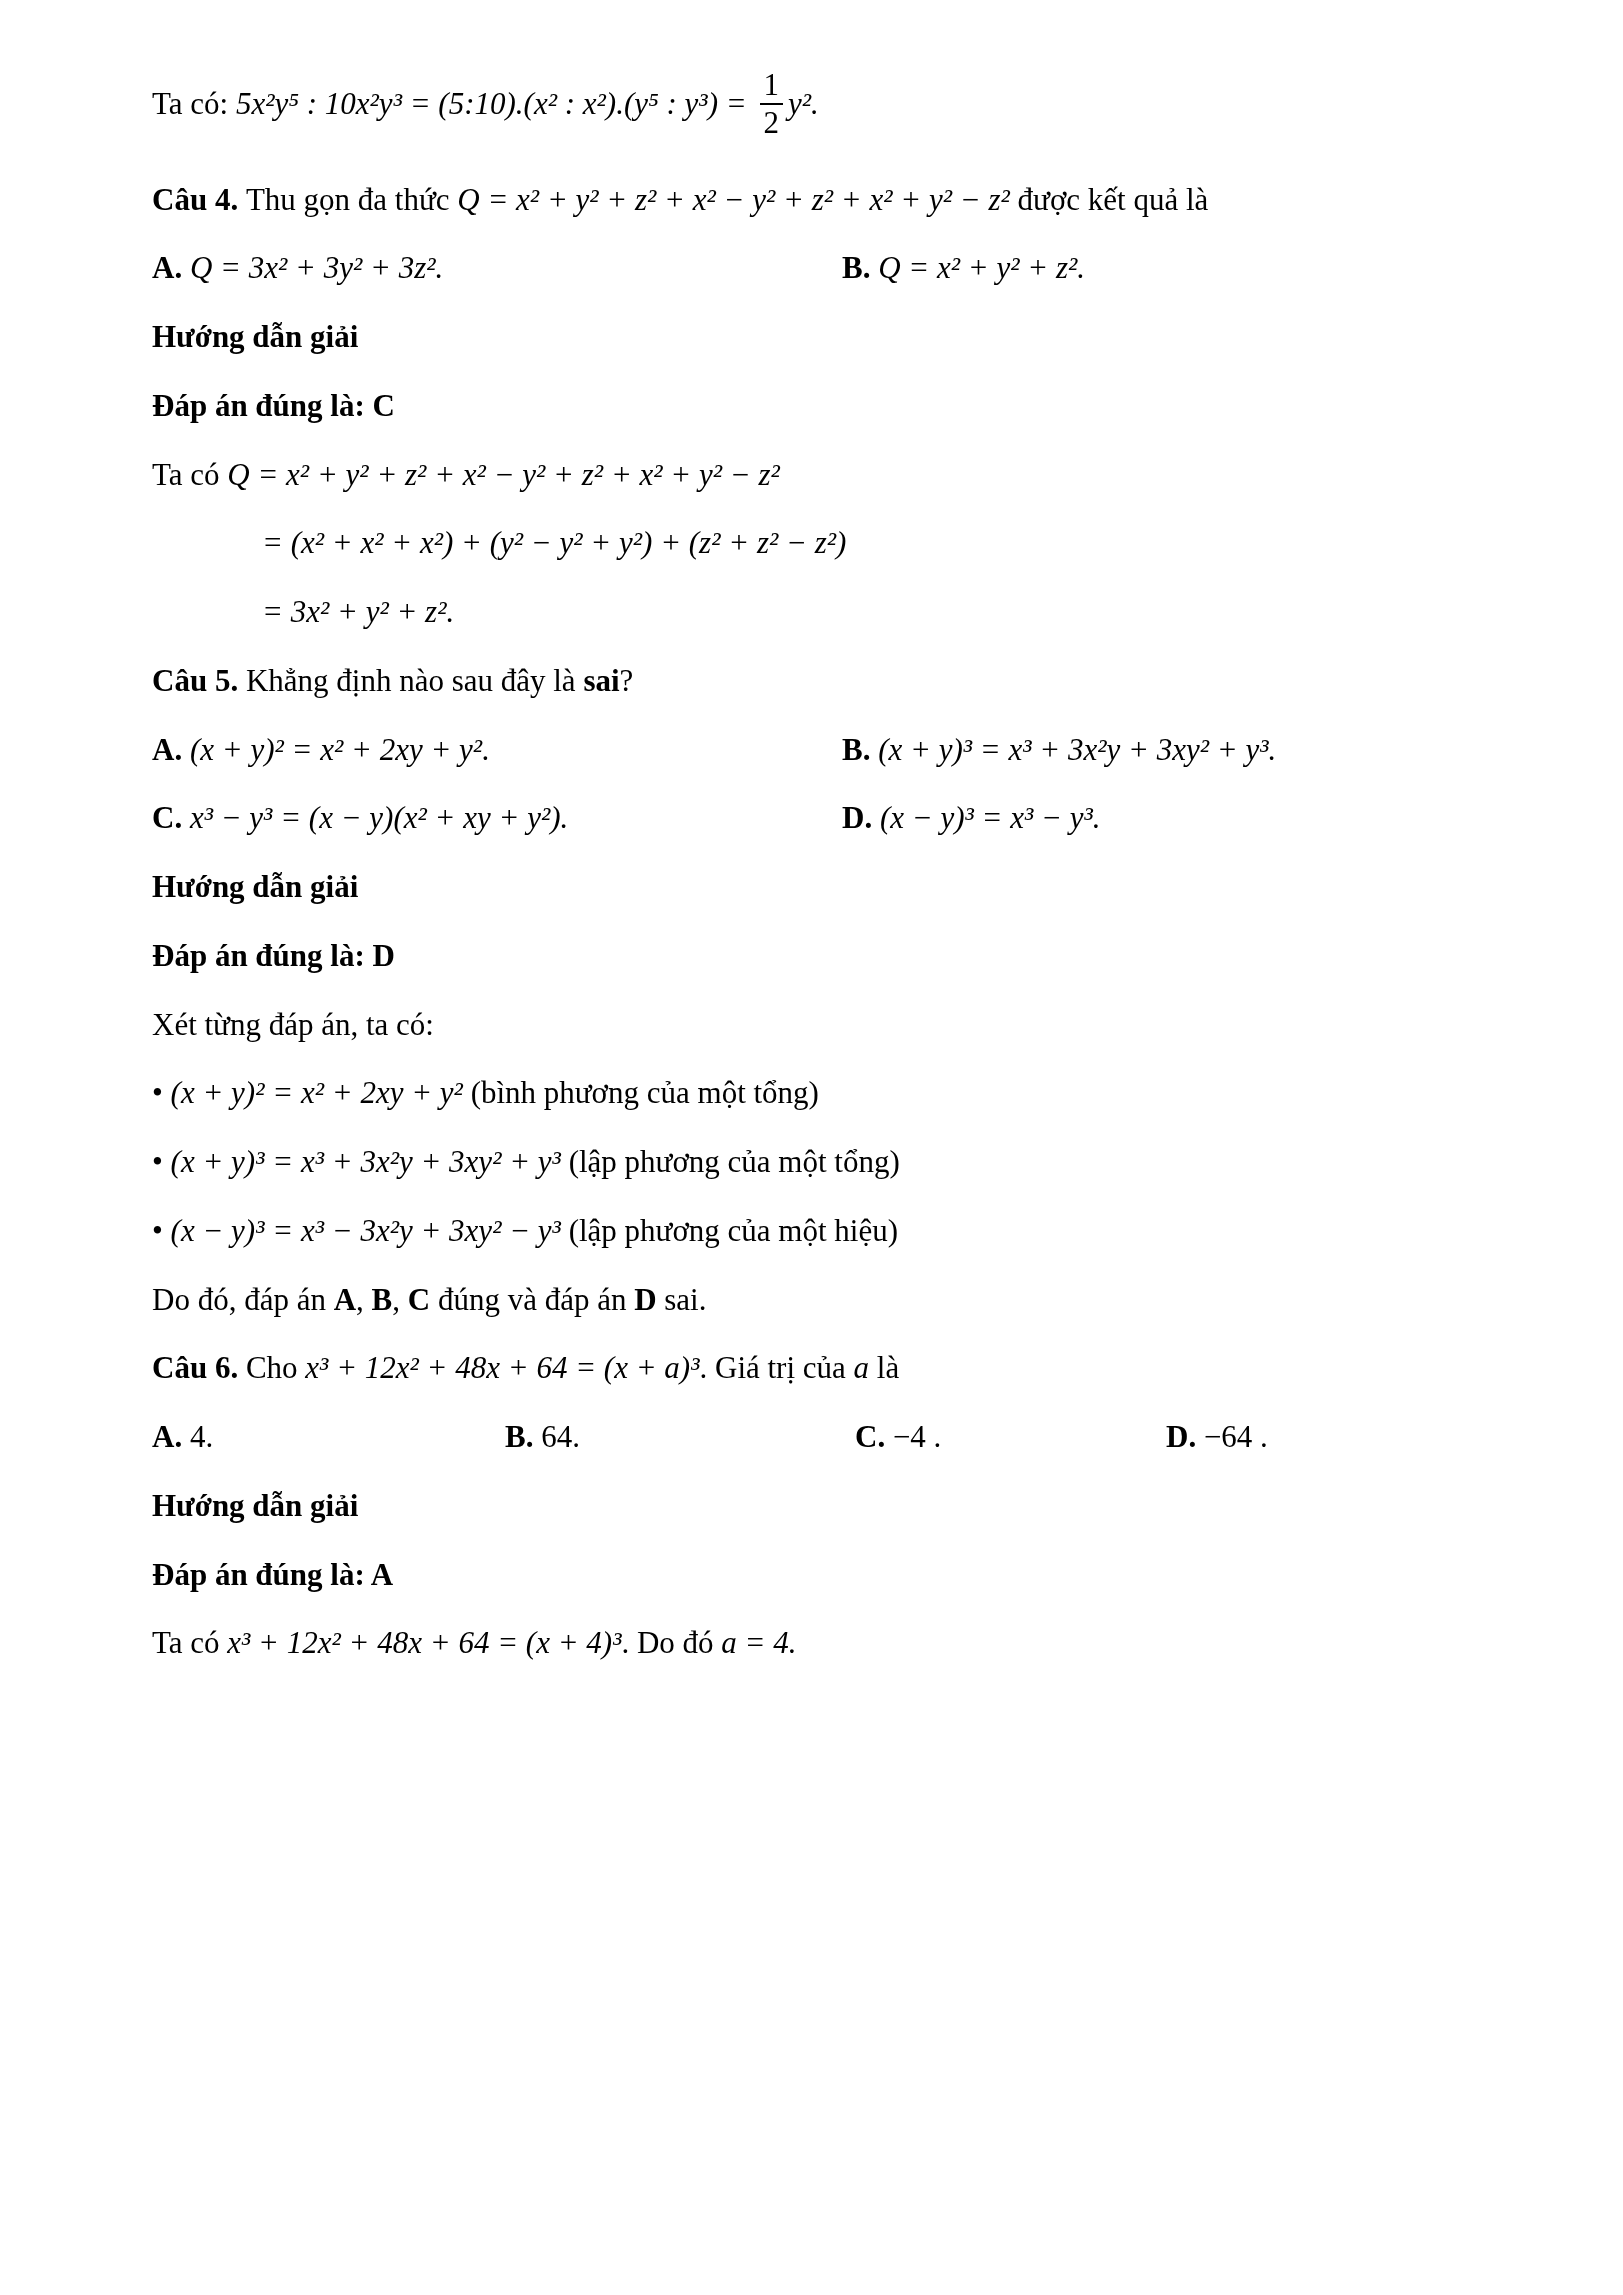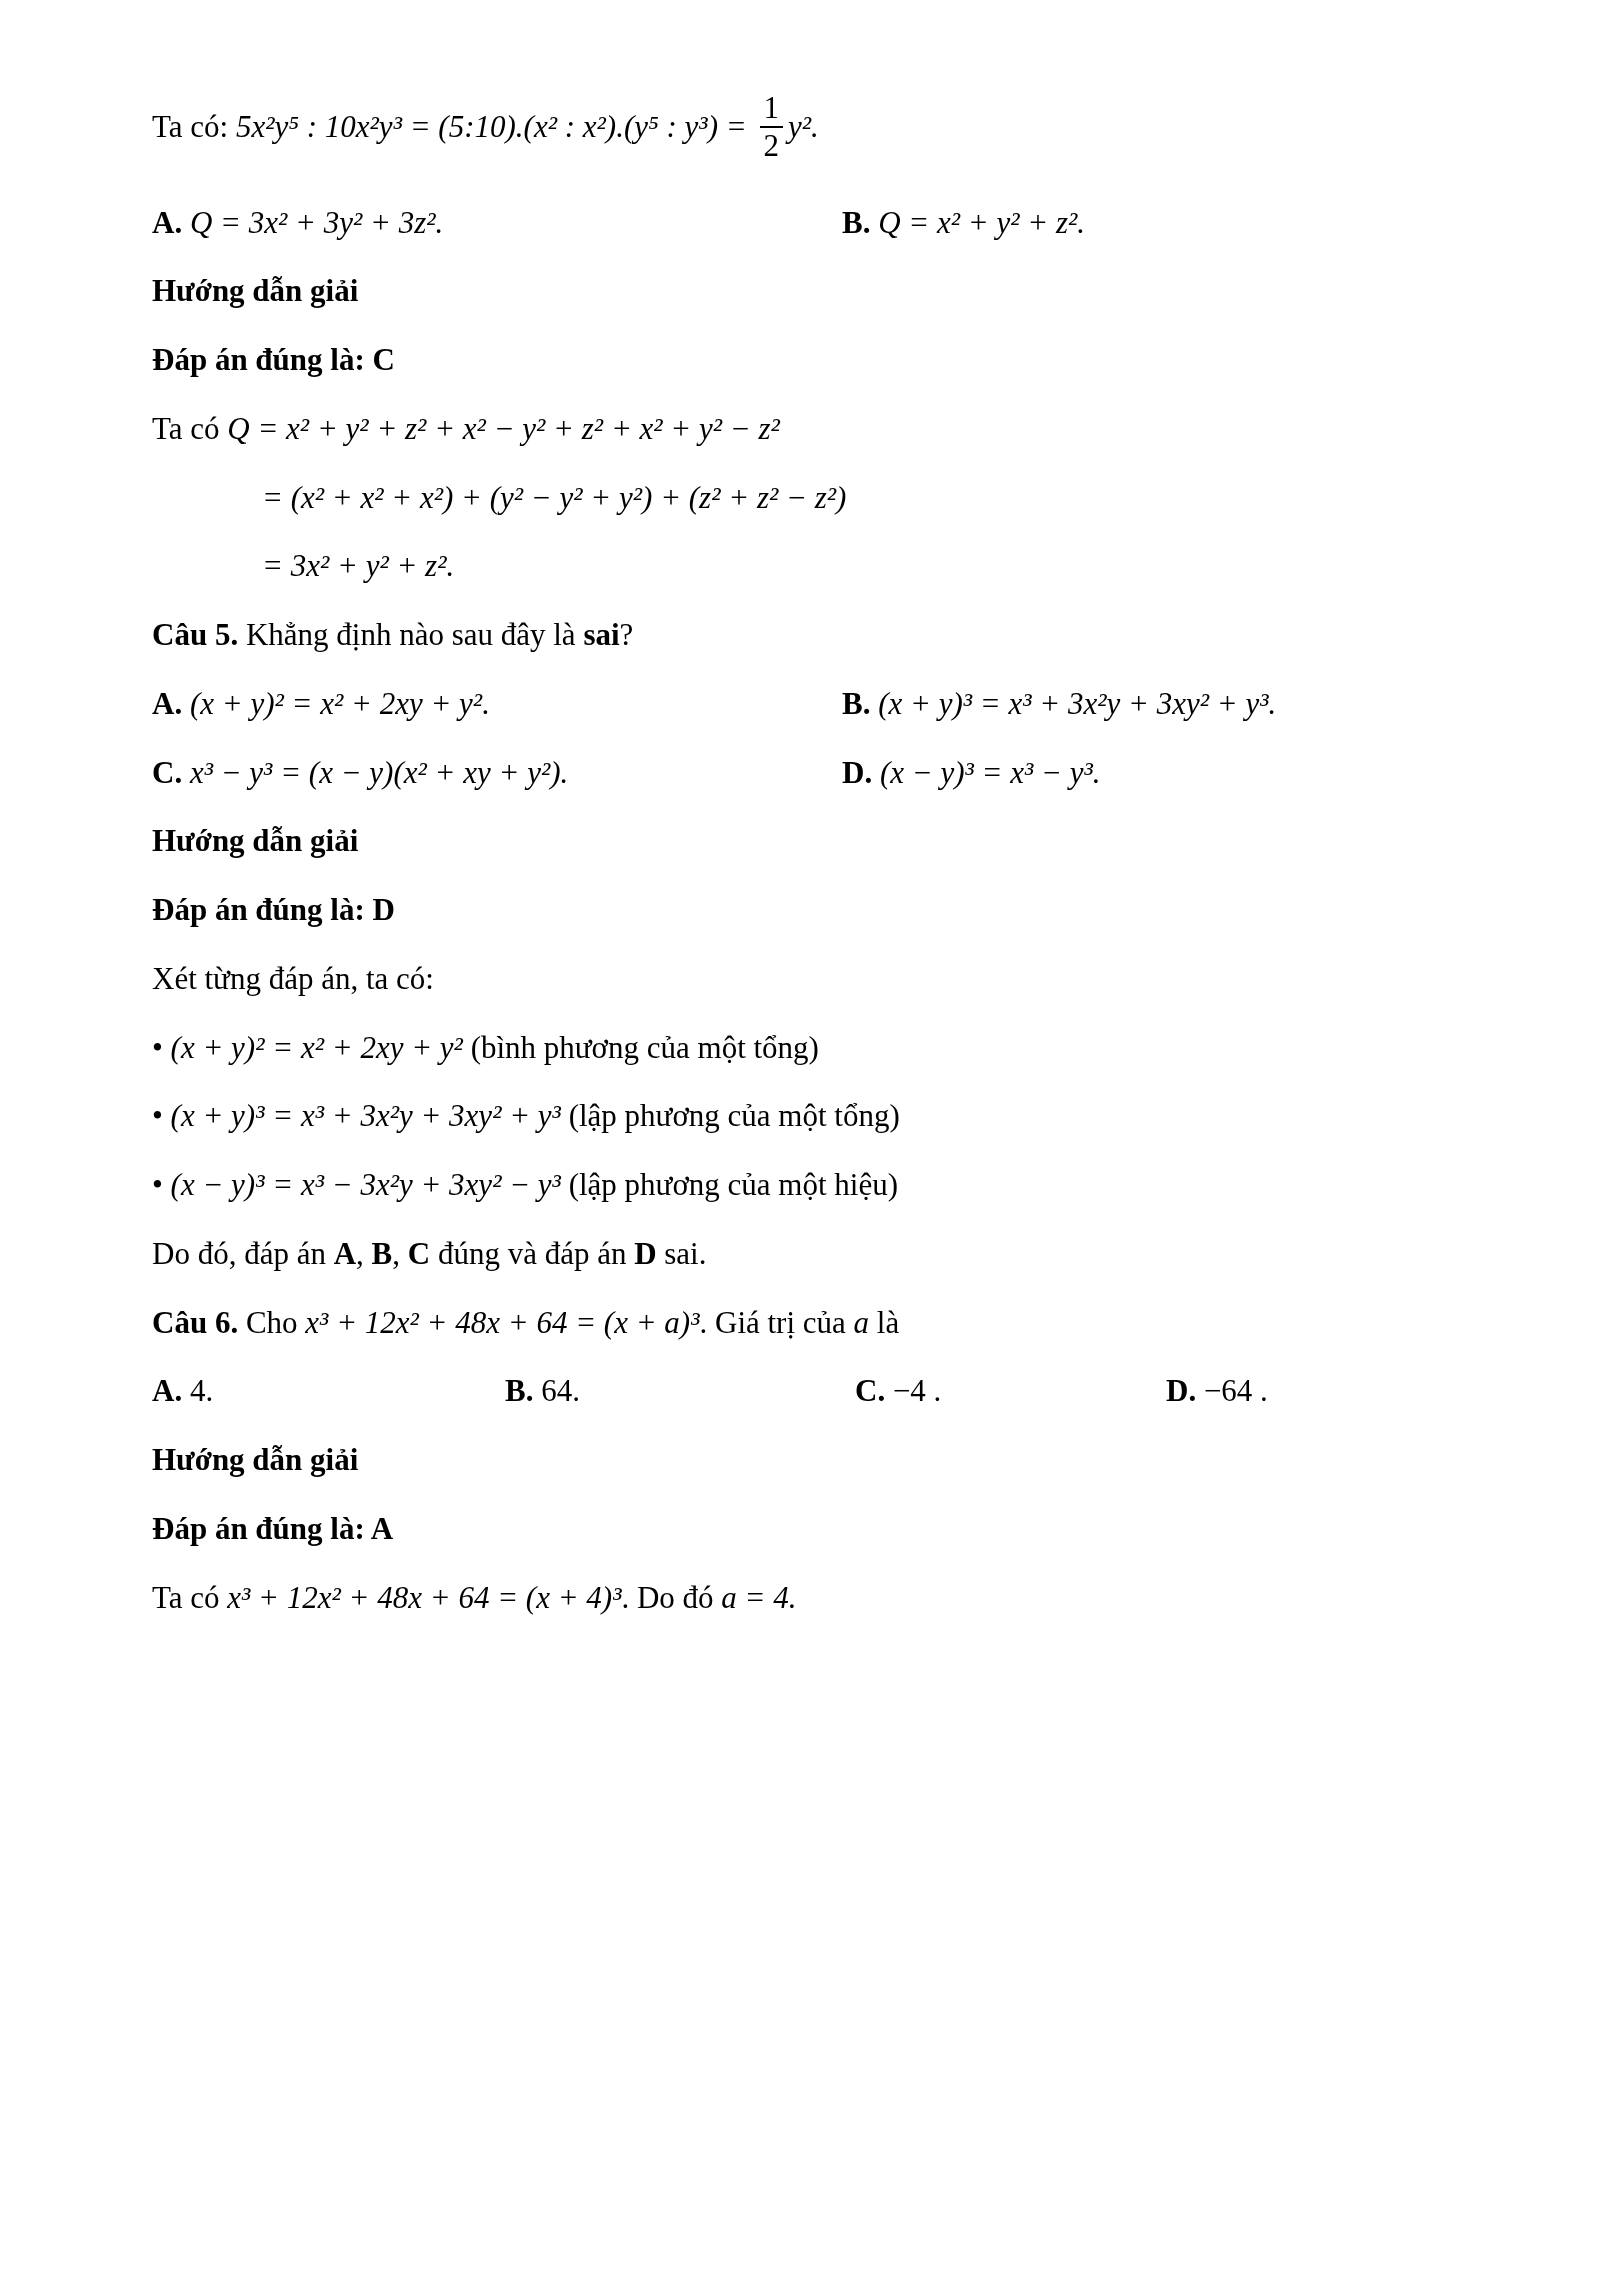--- a/index.html
+++ b/index.html
@@ -6,21 +6,21 @@
   .page{
     width:1623px;
     height:2295px;
     background:#ffffff;
     color:#000000;
     font-family:"Liberation Serif","DejaVu Serif",serif;
     font-size:31px;
     position:relative;
     overflow:hidden;
     box-sizing:border-box;
-    padding:95px 151px 0 152px;
+    padding:72px 151px 0 152px;
   }
   .line{margin-bottom:30px;line-height:1.25;}
   .seg-n{font-style:normal;}
   .seg-b{font-weight:bold;font-style:normal;}
   .seg-m{font-style:italic;}
   .opt-row2{display:grid;grid-template-columns:690px 1fr;}
   .opt-row4{display:grid;grid-template-columns:353px 350px 311px 1fr;}
   .indent{padding-left:110px;}
   .tall{margin-bottom:39px;}
   .frac{
@@ -36,20 +36,21 @@
   .frac .num{display:block;padding:0 3.9px 1.3px;border-bottom:2px solid #000;}
   .frac .den{display:block;padding-top:1.3px;}
 </style>
 </head>
 <body>
 
 <div class="page">
 
   <div class="line tall"><span class="seg-n">Ta có: </span><span class="seg-m">5x²y⁵ : 10x²y³ = (5:10).(x² : x²).(y⁵ : y³) = </span><span class="frac"><span class="num">1</span><span class="den">2</span></span><span class="seg-m">y².</span></div>
 
+  <div class="line"><span class="seg-b">Câu 4. </span><span class="seg-n">Thu gọn đa thức </span><span class="seg-m">Q = x² + y² + z² + x² − y² + z² + x² + y² − z²</span><span class="seg-n"> được kết quả là</span></div>
   <div class="line opt-row2">
     <div><span class="seg-b">A. </span><span class="seg-m">Q = 3x² + 3y² + 3z².</span></div>
     <div><span class="seg-b">B. </span><span class="seg-m">Q = x² + y² + z².</span></div>
   </div>
   <div class="line"><span class="seg-b">Hướng dẫn giải</span></div>
   <div class="line"><span class="seg-b">Đáp án đúng là: C</span></div>
   <div class="line"><span class="seg-n">Ta có </span><span class="seg-m">Q = x² + y² + z² + x² − y² + z² + x² + y² − z²</span></div>
   <div class="line indent"><span class="seg-m">= (x² + x² + x²) + (y² − y² + y²) + (z² + z² − z²)</span></div>
   <div class="line indent"><span class="seg-m">= 3x² + y² + z².</span></div>
 

